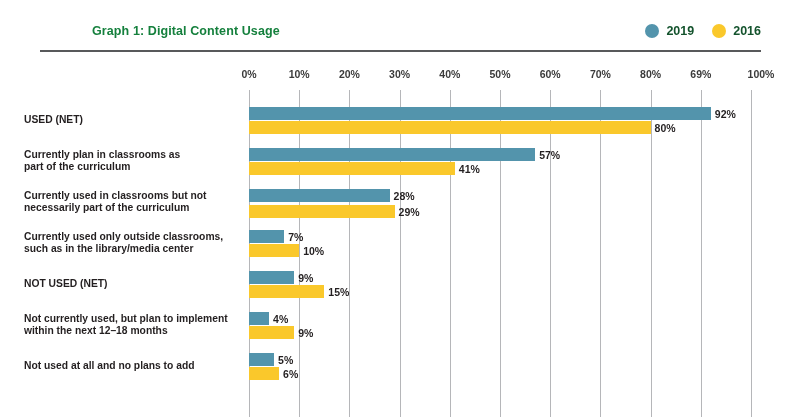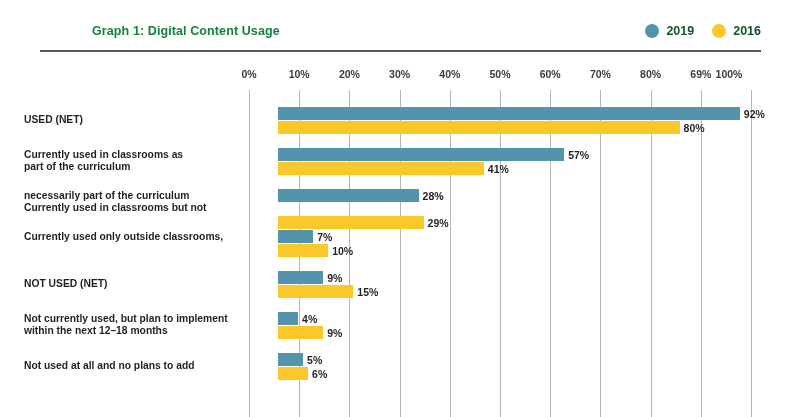--- a/index.html
+++ b/index.html
@@ -138,21 +138,20 @@
     text-align: left;
     font-size: 10.3px;
     font-weight: bold;
     line-height: 12.6px;
     color: #231f20;
   }
   .bars {
     position: absolute;
     left: 249px;
     width: 502px;
-    padding-left: 29px;
   }
   .bar-wrap {
     position: relative;
     height: 13px;
   }
   .bar {
     position: absolute;
     left: 0;
     top: 0;
     height: 13px;
@@ -193,21 +192,21 @@
         <div class="xtick" style="left: 0px;">0%</div>
         <div class="xtick" style="left: 50.2px;">10%</div>
         <div class="xtick" style="left: 100.4px;">20%</div>
         <div class="xtick" style="left: 150.6px;">30%</div>
         <div class="xtick" style="left: 200.8px;">40%</div>
         <div class="xtick" style="left: 251px;">50%</div>
         <div class="xtick" style="left: 301.2px;">60%</div>
         <div class="xtick" style="left: 351.4px;">70%</div>
         <div class="xtick" style="left: 401.6px;">80%</div>
         <div class="xtick" style="left: 451.8px;">69%</div>
-        <div class="xtick" style="left: 480px; text-align: right;">100%</div>
+        <div class="xtick" style="left: 512px; text-align: right;">100%</div>
       </div>
     <div id="plot">
         <div class="gridline" style="left: 0px; background: rgb(181, 182, 185);"></div>
         <div class="gridline" style="left: 50px; background: rgb(181, 182, 185);"></div>
         <div class="gridline" style="left: 100px; background: rgb(181, 182, 185);"></div>
         <div class="gridline" style="left: 151px; background: rgb(181, 182, 185);"></div>
         <div class="gridline" style="left: 201px; background: rgb(181, 182, 185);"></div>
         <div class="gridline" style="left: 251px; background: rgb(181, 182, 185);"></div>
         <div class="gridline" style="left: 301px; background: rgb(181, 182, 185);"></div>
         <div class="gridline" style="left: 351px; background: rgb(181, 182, 185);"></div>
@@ -226,53 +225,54 @@
               <div class="bar-value" style="left: 461.84px;">92%</div>
             </div>
             <div class="bar-wrap" style="margin-top: 1px;">
               <div class="bar" style="width: 401.6px; background: rgb(250, 200, 43);"></div>
               <div class="bar-value" style="left: 401.6px;">80%</div>
             </div>
           </div>
         </div>
         <div class="row" style="top: 58px; height: 41px;">
           <div class="row-label" style="top: 0.9px;">
-            <div>Currently used in classrooms as</div>
+            <div>Currently plan in classrooms as</div>
             <div>part of the curriculum</div>
           </div>
           <div class="bars" style="top: 0px; height: 27px;">
             <div class="bar-wrap" style="margin-top: 0px;">
               <div class="bar" style="width: 286.14px; background: rgb(83, 148, 172);"></div>
               <div class="bar-value" style="left: 286.14px;">57%</div>
             </div>
             <div class="bar-wrap" style="margin-top: 1px;">
               <div class="bar" style="width: 205.82px; background: rgb(250, 200, 43);"></div>
               <div class="bar-value" style="left: 205.82px; text-align: center;">41%</div>
             </div>
           </div>
         </div>
         <div class="row" style="top: 99px; height: 41px;">
           <div class="row-label" style="top: 0.9px;">
+            <div>Currently used in classrooms but not</div>
             <div>necessarily part of the curriculum</div>
-            <div>Currently used in classrooms but not</div>
           </div>
           <div class="bars" style="top: 0px; height: 27px;">
             <div class="bar-wrap" style="margin-top: 0px;">
               <div class="bar" style="width: 140.56px; background: rgb(83, 148, 172);"></div>
               <div class="bar-value" style="left: 140.56px;">28%</div>
             </div>
-            <div class="bar-wrap" style="margin-top: 14px; text-align: right;">
+            <div class="bar-wrap" style="margin-top: 3px; text-align: right;">
               <div class="bar" style="width: 145.58px; background: rgb(250, 200, 43);"></div>
               <div class="bar-value" style="left: 145.58px;">29%</div>
             </div>
           </div>
         </div>
         <div class="row" style="top: 140px; height: 41px;">
           <div class="row-label" style="top: 0.9px;">
             <div>Currently used only outside classrooms,</div>
+            <div>such as in the library/media center</div>
           </div>
           <div class="bars" style="top: 0px; height: 27px;">
             <div class="bar-wrap" style="margin-top: 0px;">
               <div class="bar" style="width: 35.14px; background: rgb(83, 148, 172);"></div>
               <div class="bar-value" style="left: 35.14px;">7%</div>
             </div>
             <div class="bar-wrap" style="margin-top: 1px;">
               <div class="bar" style="width: 50.2px; background: rgb(250, 200, 43);"></div>
               <div class="bar-value" style="left: 50.2px;">10%</div>
             </div>

